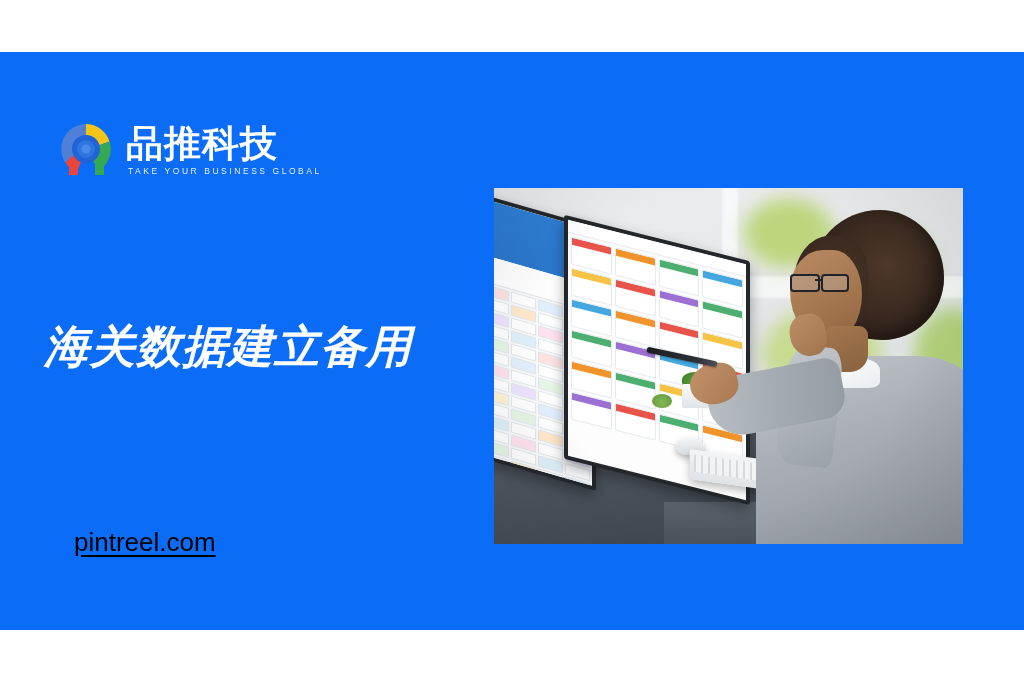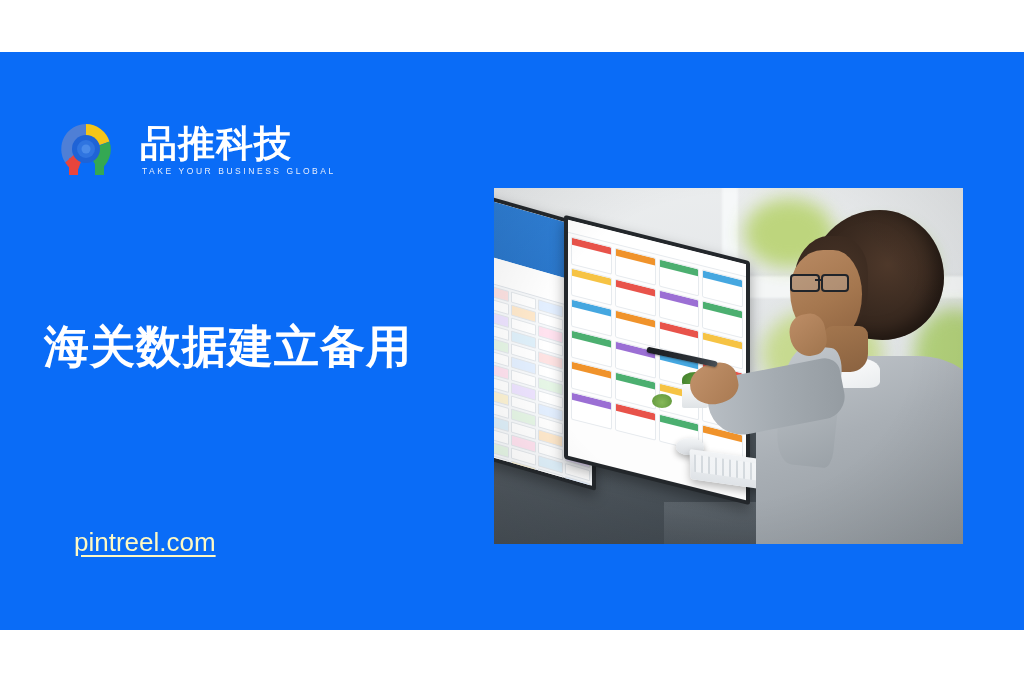--- a/index.html
+++ b/index.html
@@ -32,21 +32,21 @@
     overflow: hidden;
   }
 
   
   .logo-lockup {
     position: absolute;
     left: 55px;
     top: 66px;
     display: flex;
     align-items: center;
-    gap: 23px;
+    gap: 9px;
   }
   .logo-mark {
     width: 62px;
     height: 62px;
     flex: 0 0 62px;
     position: relative;
   }
   .logo-mark svg { display: block; }
 
   .logo-text-block {
@@ -80,30 +80,31 @@
     left: 0;
     top: 232px;
     width: 456px;
     text-align: center;
     color: #ffffff;
     font-size: 45px;
     font-weight: 700;
     line-height: 66px;
     letter-spacing: 1px;
     font-family: "DejaVu Sans", "Liberation Sans", sans-serif;
+    font-style: italic;
   }
   .headline .l1 { display: block; }
   .headline .l2 { display: block; }
 
   
   .site-url {
     position: absolute;
     left: 74px;
     top: 474px;
-    color: #fef9c3;
+    color: #000000;
     font-size: 26px;
     line-height: 32px;
     text-decoration: underline;
     text-underline-offset: 4px;
     font-family: "Liberation Sans", sans-serif;
   }
 
   
   .photo {
     position: absolute;

